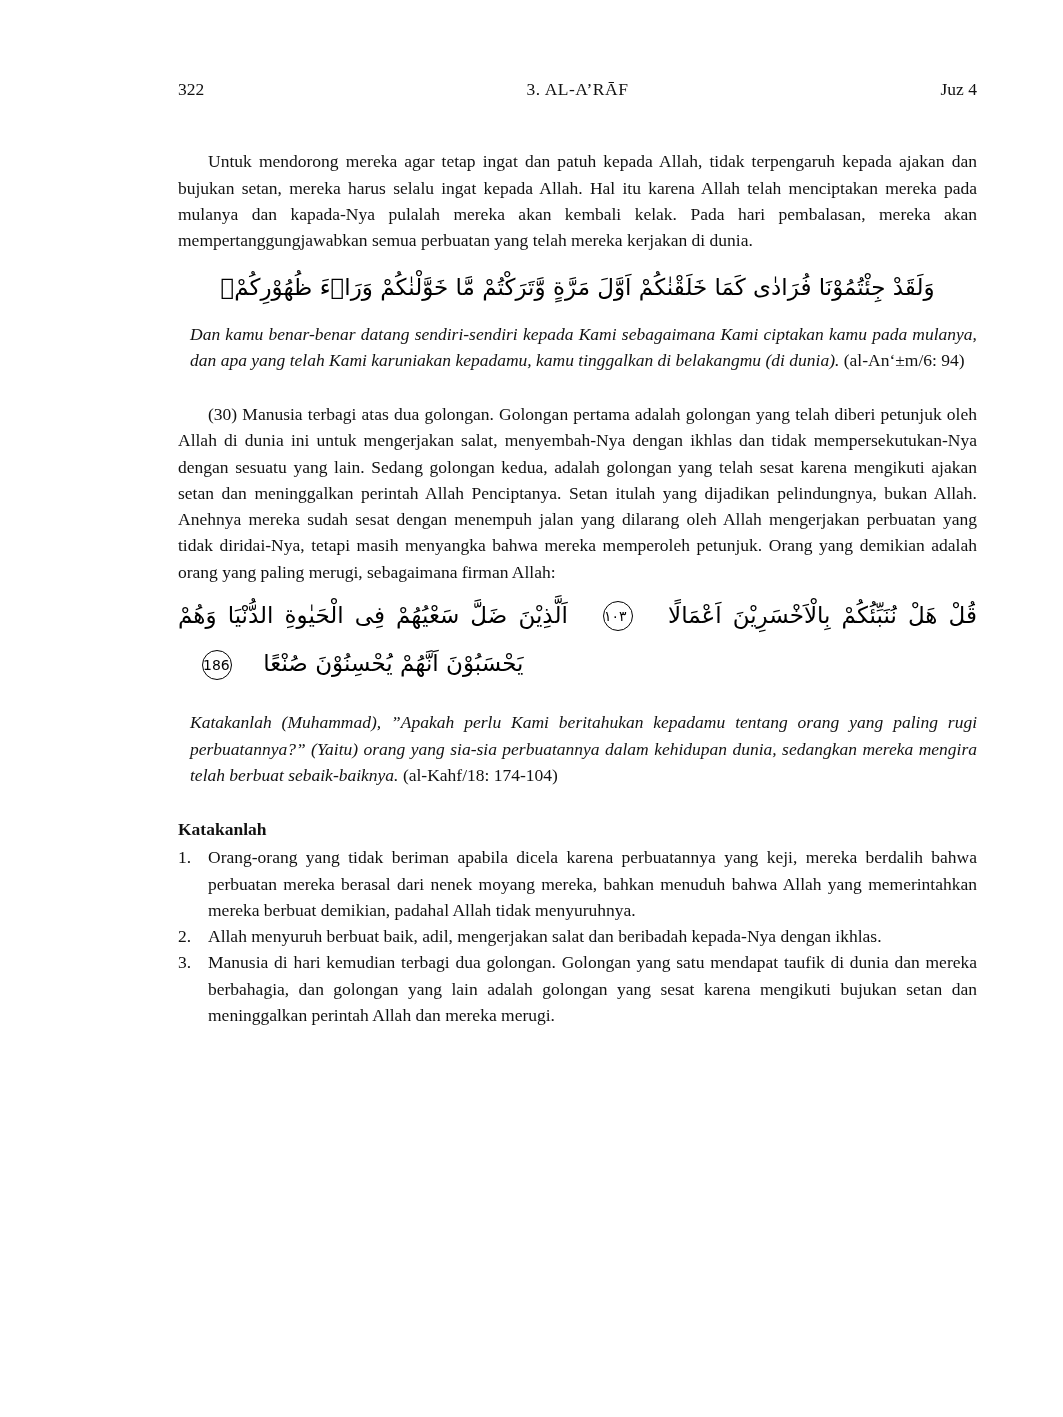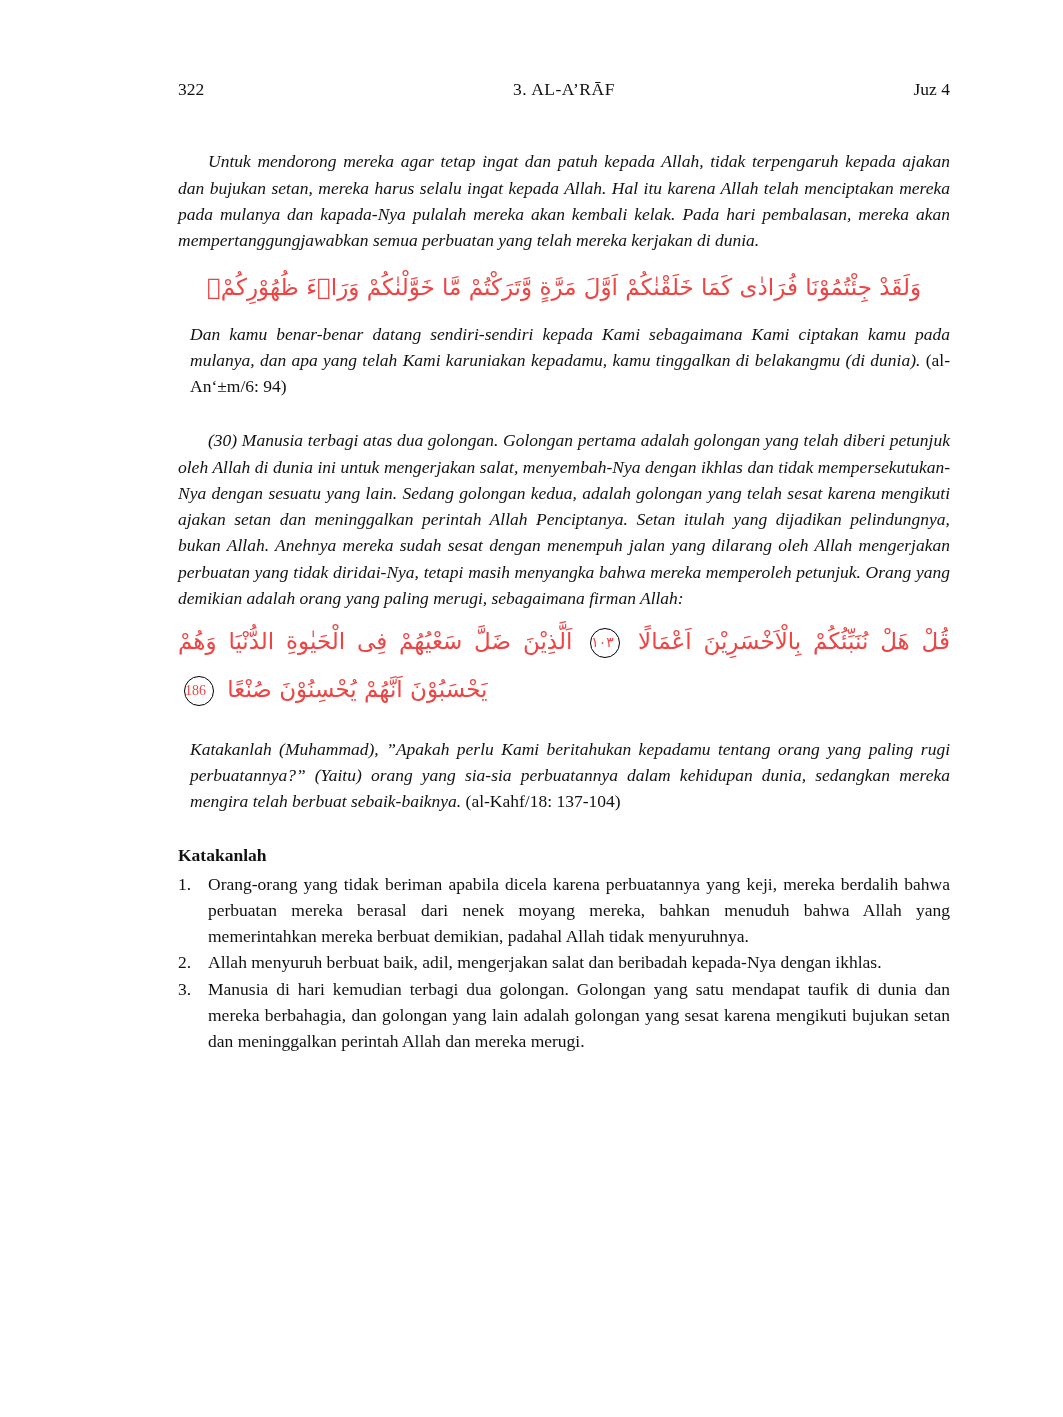--- a/index.html
+++ b/index.html
@@ -2,49 +2,48 @@
 <html><head>
 <meta charset="utf-8">
 <style>
   * { box-sizing: border-box; }
   html, body { margin: 0; padding: 0; background: #ffffff; }
   .page {
     width: 1063px;
     min-height: 1417px;
     margin: 0 auto;
     background: #ffffff;
-    padding: 76px 113px 60px 178px;
+    padding: 76px 86px 60px 178px;
     font-family: "Liberation Serif", "DejaVu Serif", serif;
     font-size: 17.5px;
     line-height: 1.5;
     color: #111111;
   }
   .page-header {
     display: grid;
     grid-template-columns: 1fr auto 1fr;
     align-items: baseline;
     margin-bottom: 46px;
   }
   .page-header .hdr-left  { text-align: left; }
   .page-header .hdr-center{ text-align: center; letter-spacing: 0.5px; }
   .page-header .hdr-right { text-align: right; }
 
   p { margin: 0; }
   .body-para {
     text-align: justify;
     text-indent: 30px;
-    font-style: italic;
   }
   .para-1 { margin-bottom: 14px; }
   .para-2 { }
 
   .arabic {
     direction: rtl;
     font-family: "DejaVu Sans", sans-serif;
-    color: #ef4444;
+    color: #000000;
   }
   .arabic-1 {
     font-size: 23px;
     line-height: 1.8;
     text-align: center;
     margin: 10px 0 12px 0;
   }
   .arabic-2 {
     font-size: 23px;
     line-height: 2.1;
@@ -55,22 +54,21 @@
   .ayah-num {
     display: inline-block;
     width: 30px;
     height: 30px;
     line-height: 28px;
     border: 1.5px solid #000;
     border-radius: 50%;
     text-align: center;
     font-size: 14px;
     vertical-align: middle;
-    margin: 0 6px;
-    font-family: Liberation Serif, serif;
+    margin: 0 24px;
   }
   .translation {
     font-style: italic;
     text-align: justify;
     margin-bottom: 28px;
     margin-left: 12px;
   }
   .translation .ref { font-style: normal; }
 
   .section-heading {
@@ -104,21 +102,21 @@
   <p class="body-para para-1">Untuk mendorong mereka agar tetap ingat dan patuh kepada Allah, tidak terpengaruh kepada ajakan dan bujukan setan, mereka harus selalu ingat kepada Allah. Hal itu karena Allah telah menciptakan mereka pada mulanya dan kapada-Nya pulalah mereka akan kembali kelak. Pada hari pembalasan, mereka akan mempertanggungjawabkan semua perbuatan yang telah mereka kerjakan di dunia.</p>
 
   <p class="arabic arabic-1">وَلَقَدْ جِئْتُمُوْنَا فُرَادٰى كَمَا خَلَقْنٰكُمْ اَوَّلَ مَرَّةٍ وَّتَرَكْتُمْ مَّا خَوَّلْنٰكُمْ وَرَاۤءَ ظُهُوْرِكُمْۚ</p>
 
   <p class="translation"><span>Dan kamu benar-benar datang sendiri-sendiri kepada Kami sebagaimana Kami ciptakan kamu pada mulanya, dan apa yang telah Kami karuniakan kepadamu, kamu tinggalkan di belakangmu (di dunia). </span><span class="ref">(al-An‘±m/6: 94)</span></p>
 
   <p class="body-para para-2">(30) Manusia terbagi atas dua golongan. Golongan pertama adalah golongan yang telah diberi petunjuk oleh Allah di dunia ini untuk mengerjakan salat, menyembah-Nya dengan ikhlas dan tidak mempersekutukan-Nya dengan sesuatu yang lain. Sedang golongan kedua, adalah golongan yang telah sesat karena mengikuti ajakan setan dan meninggalkan perintah Allah Penciptanya. Setan itulah yang dijadikan pelindungnya, bukan Allah. Anehnya mereka sudah sesat dengan menempuh jalan yang dilarang oleh Allah mengerjakan perbuatan yang tidak diridai-Nya, tetapi masih menyangka bahwa mereka memperoleh petunjuk. Orang yang demikian adalah orang yang paling merugi, sebagaimana firman Allah:</p>
 
   <p class="arabic arabic-2"><span>قُلْ هَلْ نُنَبِّئُكُمْ بِالْاَخْسَرِيْنَ اَعْمَالًا</span> <span class="ayah-num">١٠٣</span> <span>اَلَّذِيْنَ ضَلَّ سَعْيُهُمْ فِى الْحَيٰوةِ الدُّنْيَا وَهُمْ يَحْسَبُوْنَ اَنَّهُمْ يُحْسِنُوْنَ صُنْعًا</span> <span class="ayah-num">186</span></p>
 
-  <p class="translation"><span>Katakanlah (Muhammad), ”Apakah perlu Kami beritahukan kepadamu tentang orang yang paling rugi perbuatannya?” (Yaitu) orang yang sia-sia perbuatannya dalam kehidupan dunia, sedangkan mereka mengira telah berbuat sebaik-baiknya. </span><span class="ref">(al-Kahf/18: 137-104)</span></p>
+  <p class="translation"><span>Katakanlah (Muhammad), ”Apakah perlu Kami beritahukan kepadamu tentang orang yang paling rugi perbuatannya?” (Yaitu) orang yang sia-sia perbuatannya dalam kehidupan dunia, sedangkan mereka mengira telah berbuat sebaik-baiknya. </span><span class="ref">(al-Kahf/18: 174-104)</span></p>
 
   <p class="section-heading">Katakanlah</p>
 
   <div class="num-list">
     <div class="list-item">
       <span class="list-num">1.</span>
       <span class="list-text">Orang-orang yang tidak beriman apabila dicela karena perbuatannya yang keji, mereka berdalih bahwa perbuatan mereka berasal dari nenek moyang mereka, bahkan menuduh bahwa Allah yang memerintahkan mereka berbuat demikian, padahal Allah tidak menyuruhnya.</span>
     </div>
     <div class="list-item">
       <span class="list-num">2.</span>

